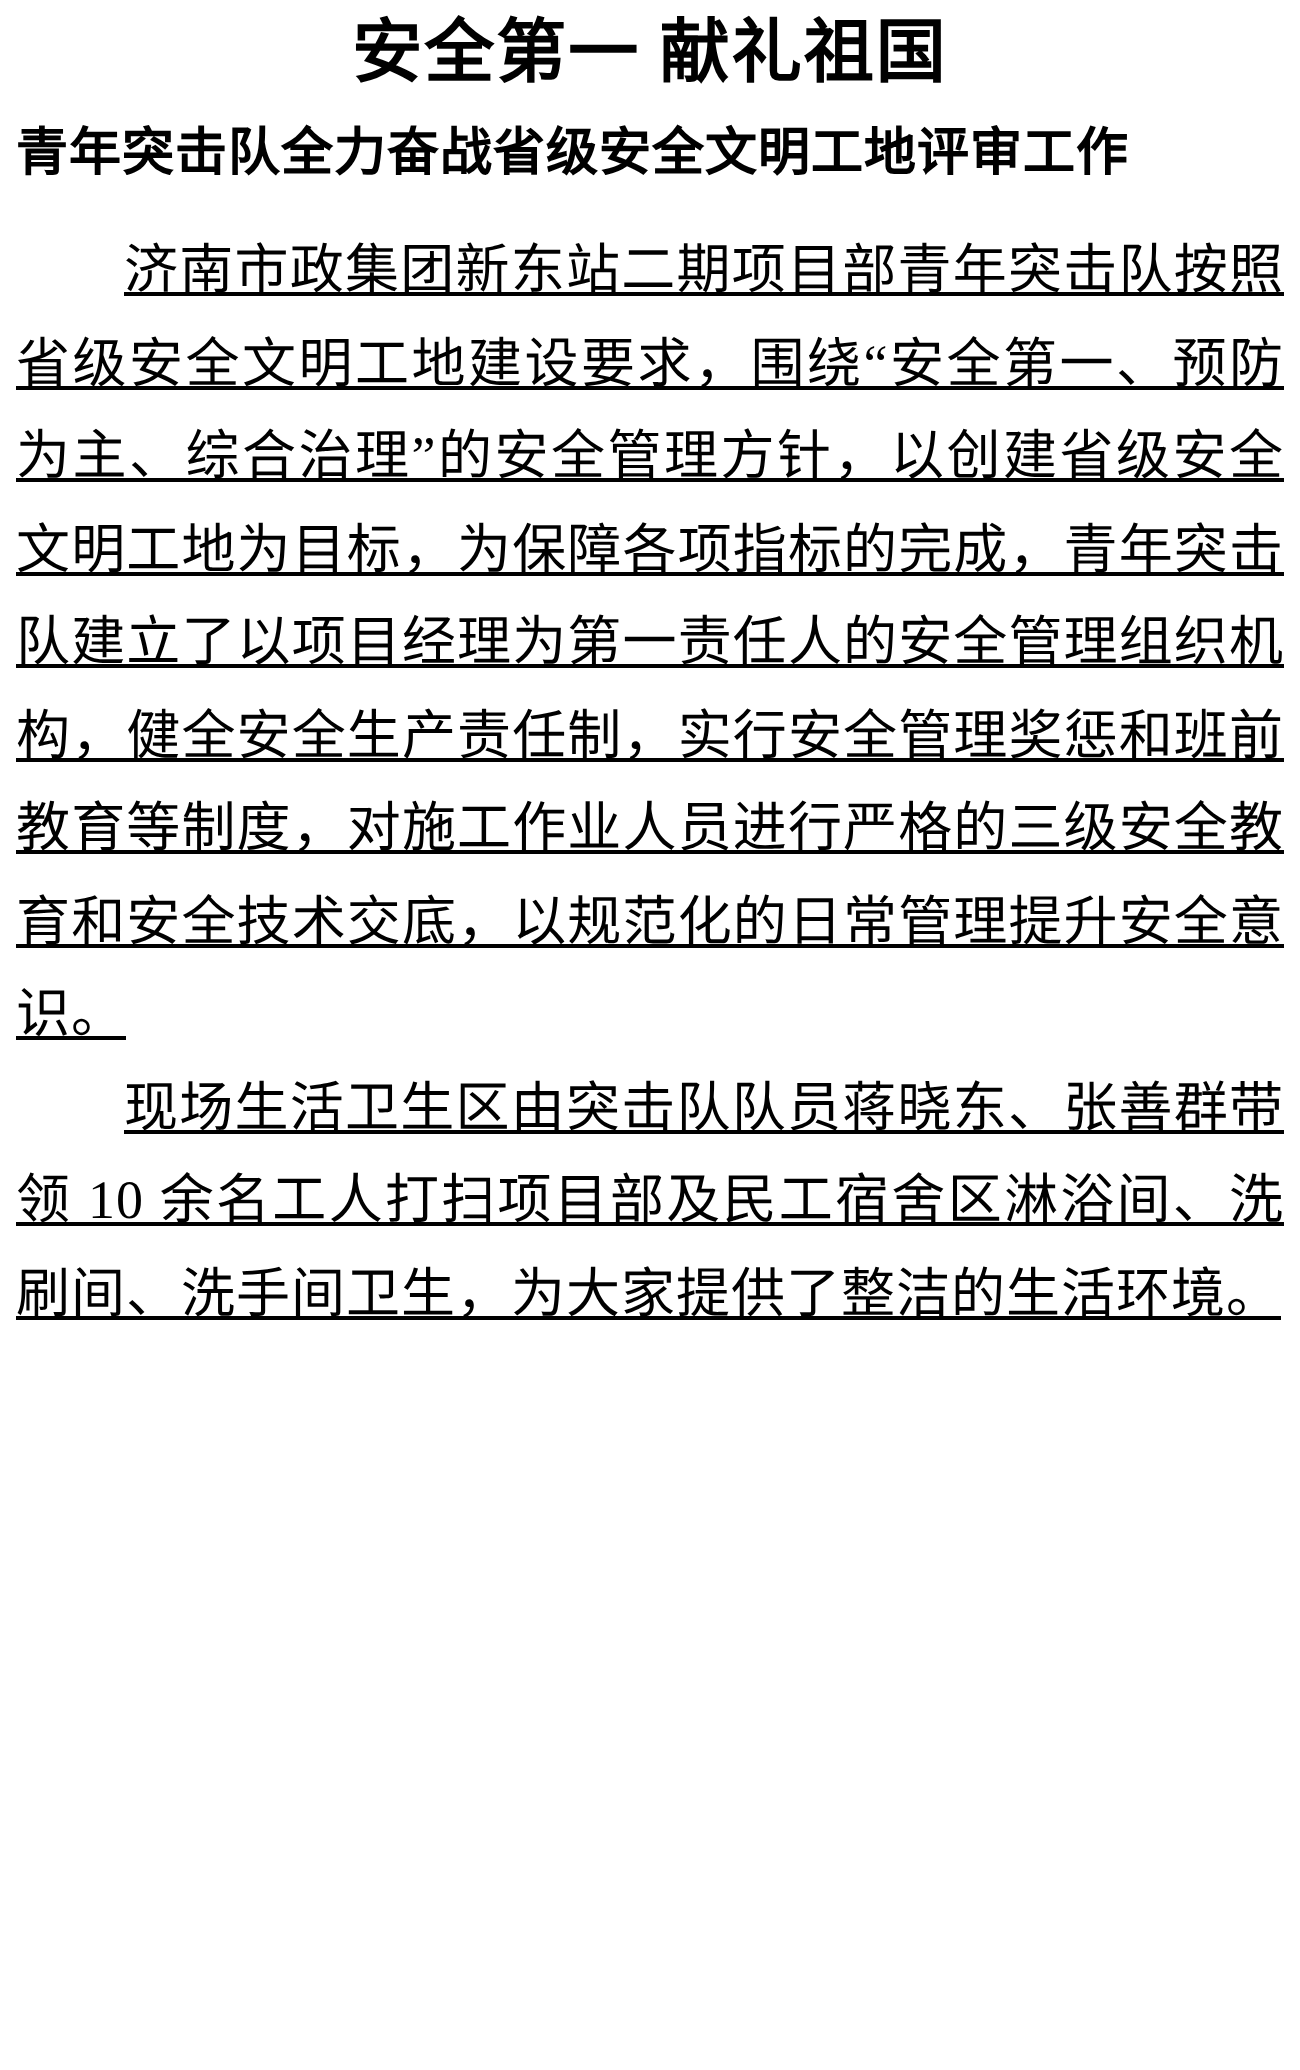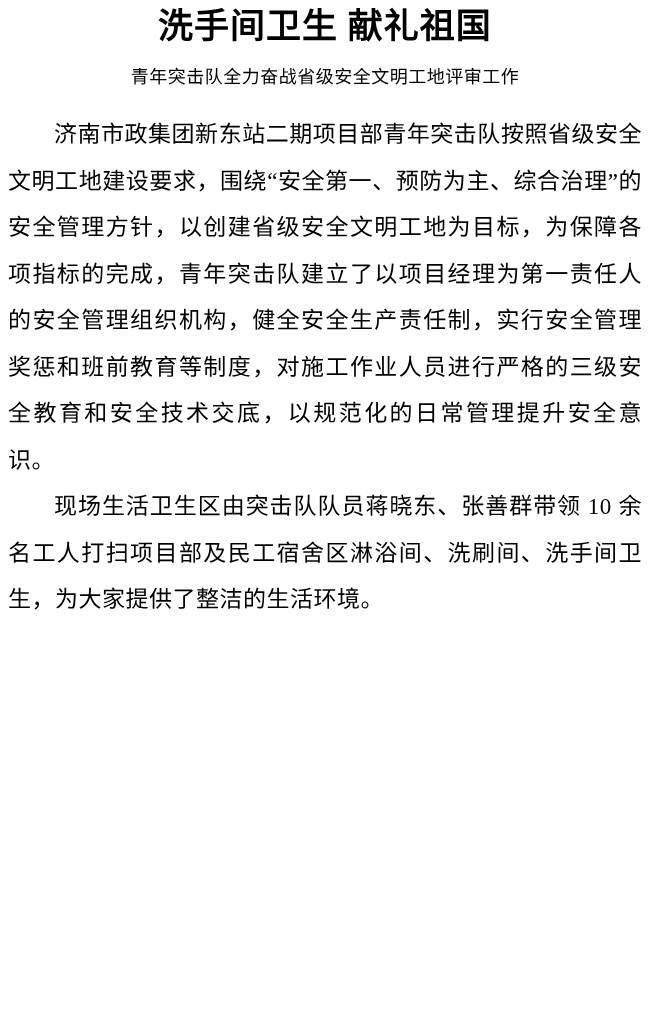--- a/index.html
+++ b/index.html
@@ -27,45 +27,46 @@
     padding-top: 2px;
     font-size: 35px;
     line-height: 46px;
     font-weight: bold;
     text-align: center;
     letter-spacing: 1px;
     white-space: nowrap;
   }
   .doc-subtitle {
     margin: 10px 0 0 0;
-    font-size: 18px;
+    font-size: 26px;
     line-height: 34px;
-    font-weight: normal;
-    text-align: center;
+    font-weight: bold;
+    text-align: left;
     letter-spacing: 0.5px;
     white-space: nowrap;
   }
   .content {
     margin-top: 18px;
   }
   .content p {
     margin: 0;
-    font-size: 23px;
+    font-size: 27px;
     line-height: 46.5px;
     text-indent: 2em;
     text-align: justify;
     text-justify: inter-ideograph;
     letter-spacing: 0.5px;
     word-break: break-all;
+    text-decoration: underline;
   }
 </style>
 </head>
 <body>
 
 <div class="page">
-  <h1 class="doc-title">洗手间卫生 献礼祖国</h1>
+  <h1 class="doc-title">安全第一 献礼祖国</h1>
   <h2 class="doc-subtitle">青年突击队全力奋战省级安全文明工地评审工作</h2>
   <div class="content">
     <p>济南市政集团新东站二期项目部青年突击队按照省级安全文明工地建设要求，围绕“安全第一、预防为主、综合治理”的安全管理方针，以创建省级安全文明工地为目标，为保障各项指标的完成，青年突击队建立了以项目经理为第一责任人的安全管理组织机构，健全安全生产责任制，实行安全管理奖惩和班前教育等制度，对施工作业人员进行严格的三级安全教育和安全技术交底，以规范化的日常管理提升安全意识。</p>
     <p>现场生活卫生区由突击队队员蒋晓东、张善群带领 10 余名工人打扫项目部及民工宿舍区淋浴间、洗刷间、洗手间卫生，为大家提供了整洁的生活环境。</p>
 
   </div>
 </div>
 
 </body></html>

